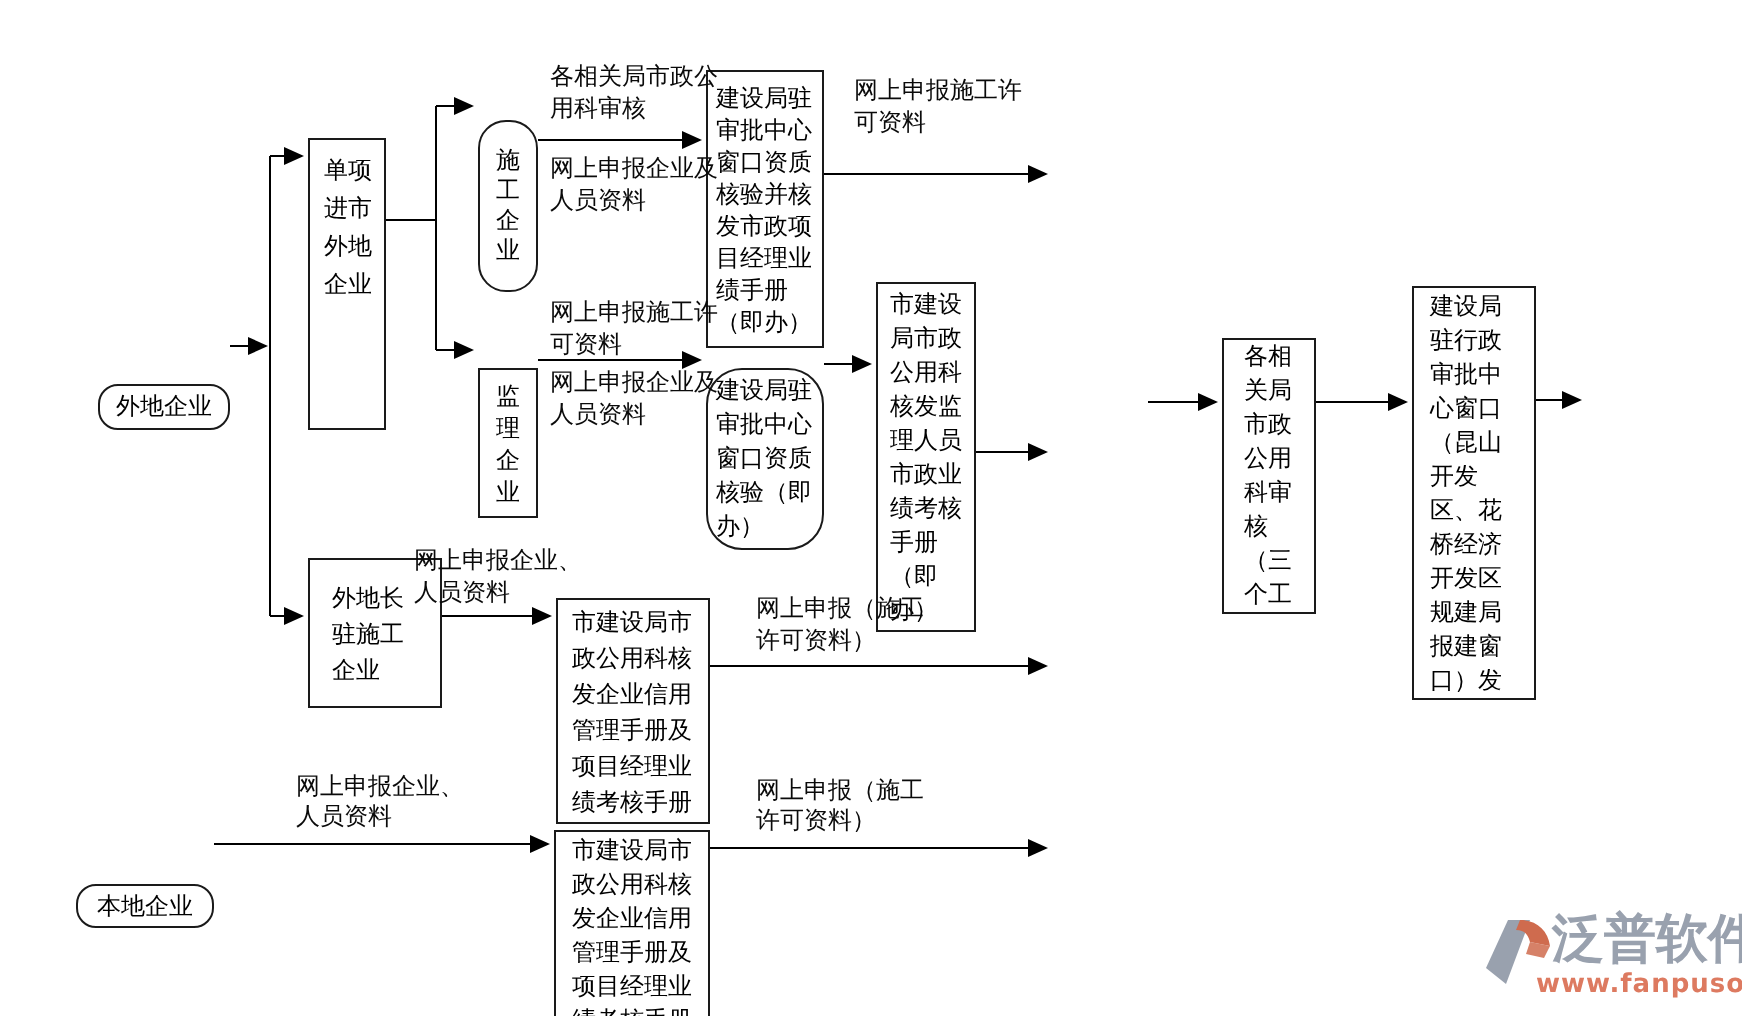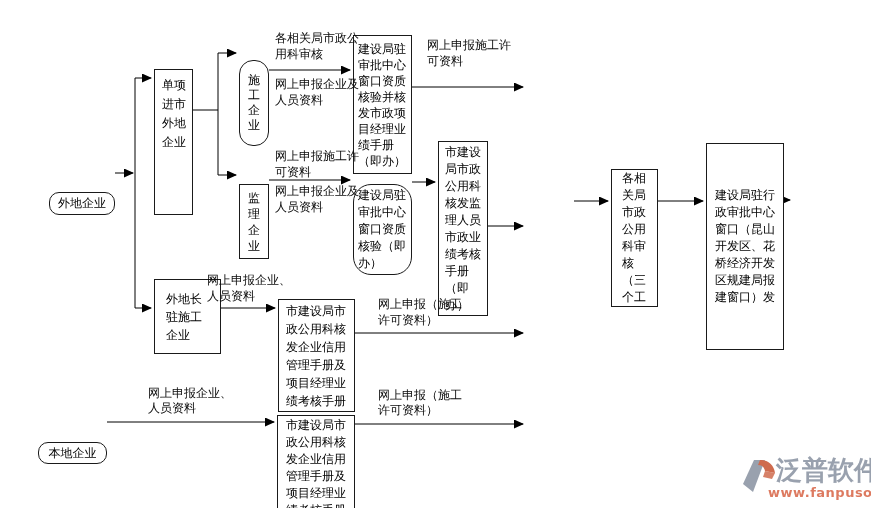--- a/index.html
+++ b/index.html
@@ -77,21 +77,21 @@
 
   <div class="node" style="left:353px;top:3px;width:59px;height:139px;padding:0 4px;line-height:16px;">建设局驻审批中心窗口资质核验并核发市政项目经理业绩手册（即办）</div>
 
   <div class="node" style="left:353px;top:152px;width:59px;height:91px;padding:0 4px;line-height:17px;border-radius:18px;">建设局驻审批中心窗口资质核验（即办）</div>
 
   <div class="node" style="left:438px;top:109px;width:50px;height:175px;padding:0 6px;line-height:17px;">市建设局市政公用科核发监理人员市政业绩考核手册（即办）</div>
 
 
   <div class="node" style="left:611px;top:137px;width:47px;height:138px;padding:0 10px;line-height:17px;">各相关局市政公用科审核（三个工</div>
 
-  <div class="node" style="left:706px;top:111px;width:78px;height:207px;padding:0 8px;line-height:17px;">建设局驻行政审批中心窗口（昆山开发区、花桥经济开发区规建局报建窗口）发</div>
+  <div class="node" style="left:706px;top:111px;width:62px;height:207px;padding:0 8px;line-height:17px;">建设局驻行政审批中心窗口（昆山开发区、花桥经济开发区规建局报建窗口）发</div>
 
 
   <div class="node" style="left:154px;top:247px;width:67px;height:75px;padding:0 11px;line-height:18px;">外地长驻施工企业</div>
 
   <div class="node" style="left:278px;top:267px;width:77px;height:113px;padding:0 7px;line-height:18px;">市建设局市政公用科核发企业信用管理手册及项目经理业绩考核手册</div>
 
   <div class="node" style="left:277px;top:383px;width:78px;height:105px;padding:0 8px;line-height:17px;">市建设局市政公用科核发企业信用管理手册及项目经理业绩考核手册</div>
 
   <div class="node hc" style="left:38px;top:410px;width:69px;height:22px;">本地企业</div>
 

